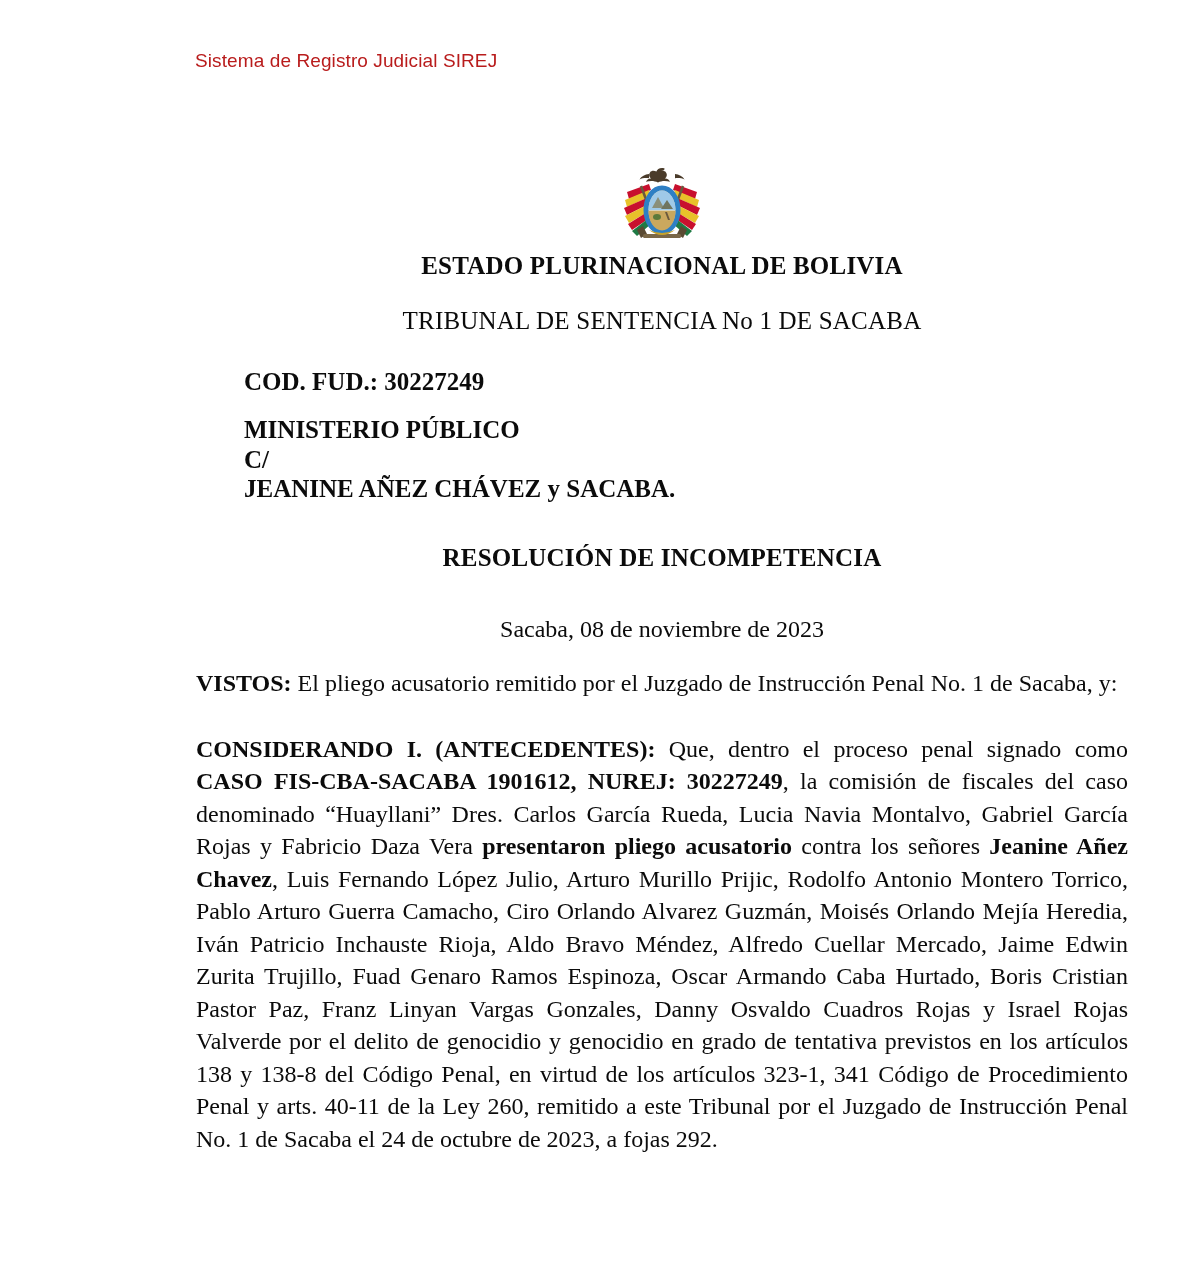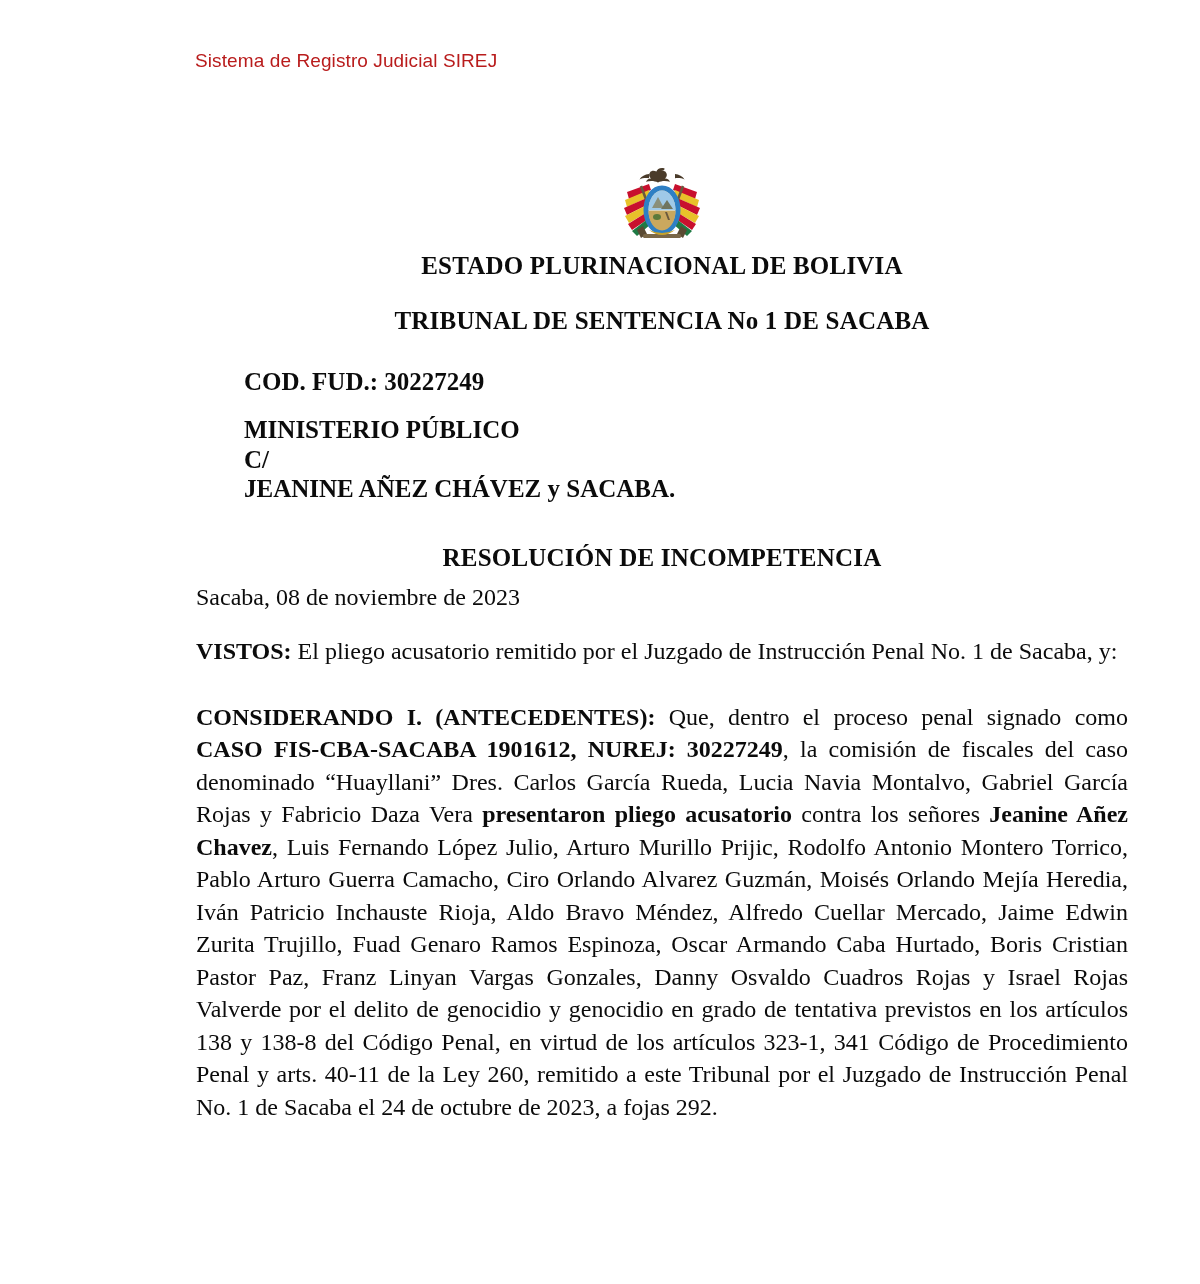--- a/index.html
+++ b/index.html
@@ -55,21 +55,21 @@
 
   
   .title-main {
     text-align: center;
     font-weight: bold;
     font-size: 25px;
     letter-spacing: 0.2px;
   }
   .title-sub {
     text-align: center;
-    font-weight: bold;
+    font-weight: normal;
     font-size: 25px;
     letter-spacing: 0.2px;
     margin-top: 27px;
   }
 
   
   .case-block {
     margin-top: 32px;
     font-weight: bold;
     font-size: 25px;
@@ -85,23 +85,24 @@
 
   
   .resolution-title {
     text-align: center;
     font-weight: bold;
     font-size: 25px;
     margin-top: 40px;
     letter-spacing: 0.2px;
   }
   .resolution-date {
+    text-align: center;
     font-weight: normal;
     font-size: 24px;
-    margin-top: 12px;
+    margin-top: 44px;
   }
 
   
   .para {
     text-align: justify;
     text-justify: inter-word;
     font-size: 24px;
     line-height: 1.355;
   }
   .para.tight {

